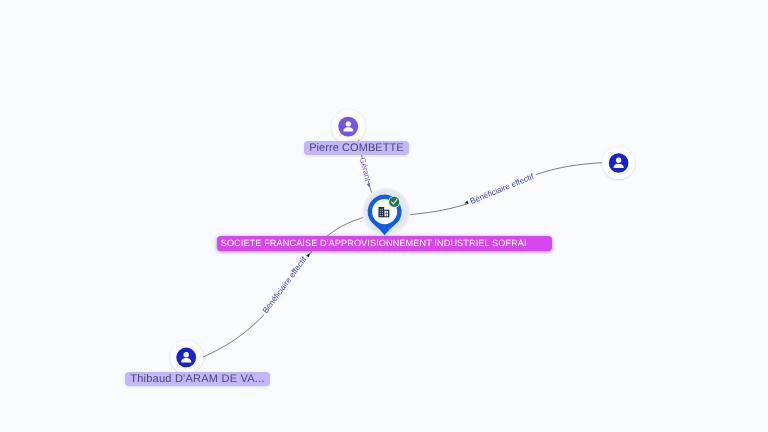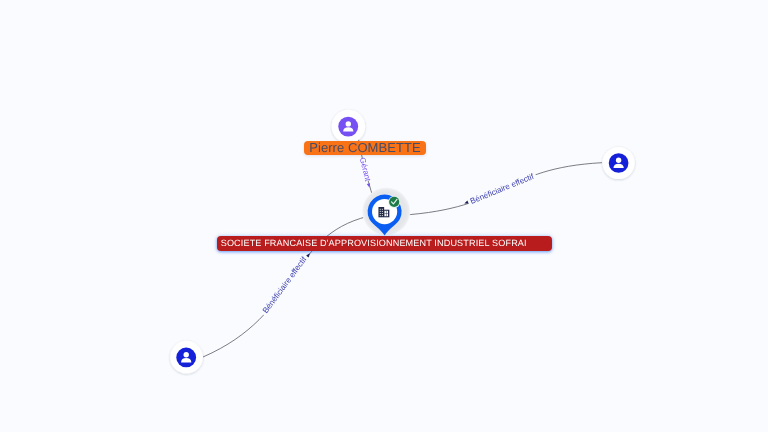--- a/index.html
+++ b/index.html
@@ -1,24 +1,24 @@
 <!DOCTYPE html>
 <html><head>
 <meta charset="utf-8">
 <style>
   html,body{margin:0;padding:0;}
   body{width:768px;height:432px;overflow:hidden;background:#fafbfe;
        font-family:"Liberation Sans",sans-serif;-webkit-font-smoothing:antialiased;text-rendering:geometricPrecision;}
   #graph{position:absolute;left:0;top:0;width:768px;height:432px;}
   svg.layer{position:absolute;left:0;top:0;width:768px;height:432px;overflow:visible;}
-  .nodelabel{position:absolute;transform:translateZ(0);background:#f97316;border-radius:4px;
-     font-size:13px;color:#474c66;white-space:nowrap;
+  .nodelabel{position:absolute;transform:translateZ(0);background:#c4b5fd;border-radius:4px;
+     font-size:11px;color:#474c66;white-space:nowrap;
      box-shadow:0 1px 3px rgba(30,40,80,.13);line-height:14px;height:14px;
      padding:0 5.2px;box-sizing:border-box;}
-  .mainlabel{position:absolute;transform:translateZ(0);background:#b91c1c;border-radius:4px;color:#fff;
+  .mainlabel{position:absolute;transform:translateZ(0);background:#d946ef;border-radius:4px;color:#fff;
      font-size:9.1px;white-space:nowrap;line-height:15px;height:15px;width:335px;
      padding:0 0 0 3.4px;box-sizing:border-box;letter-spacing:0.13px;
      box-shadow:0 1px 3px rgba(18,102,241,.55), 0 0 5px rgba(18,102,241,.22);}
 </style>
 </head>
 <body>
 
 <div id="graph">
 
   <svg class="layer" viewBox="0 0 768 432">
@@ -122,14 +122,15 @@
       </g>
       <g>
         <circle cx="394.2" cy="201.9" r="6.0" fill="#e2f5e8"></circle>
         <circle cx="394.2" cy="201.9" r="5.05" fill="#1e7a49"></circle>
         <path d="M 391.5 201.85 L 393.4 203.85 L 396.95 199.45" fill="none" stroke="#e6f7ec" stroke-width="1.15" stroke-linecap="round" stroke-linejoin="round"></path>
       </g>
     </g>
   </svg>
 
   <div class="nodelabel" style="left:304px;top:141px;letter-spacing:0.07px;">Pierre COMBETTE</div>
+  <div class="nodelabel" style="left:125px;top:372px;letter-spacing:0.24px;">Thibaud D'ARAM DE VA...</div>
   <div class="mainlabel" style="left:217.3px;top:236px;">SOCIETE FRANCAISE D'APPROVISIONNEMENT INDUSTRIEL SOFRAI</div>
 </div>
 
 </body></html>

